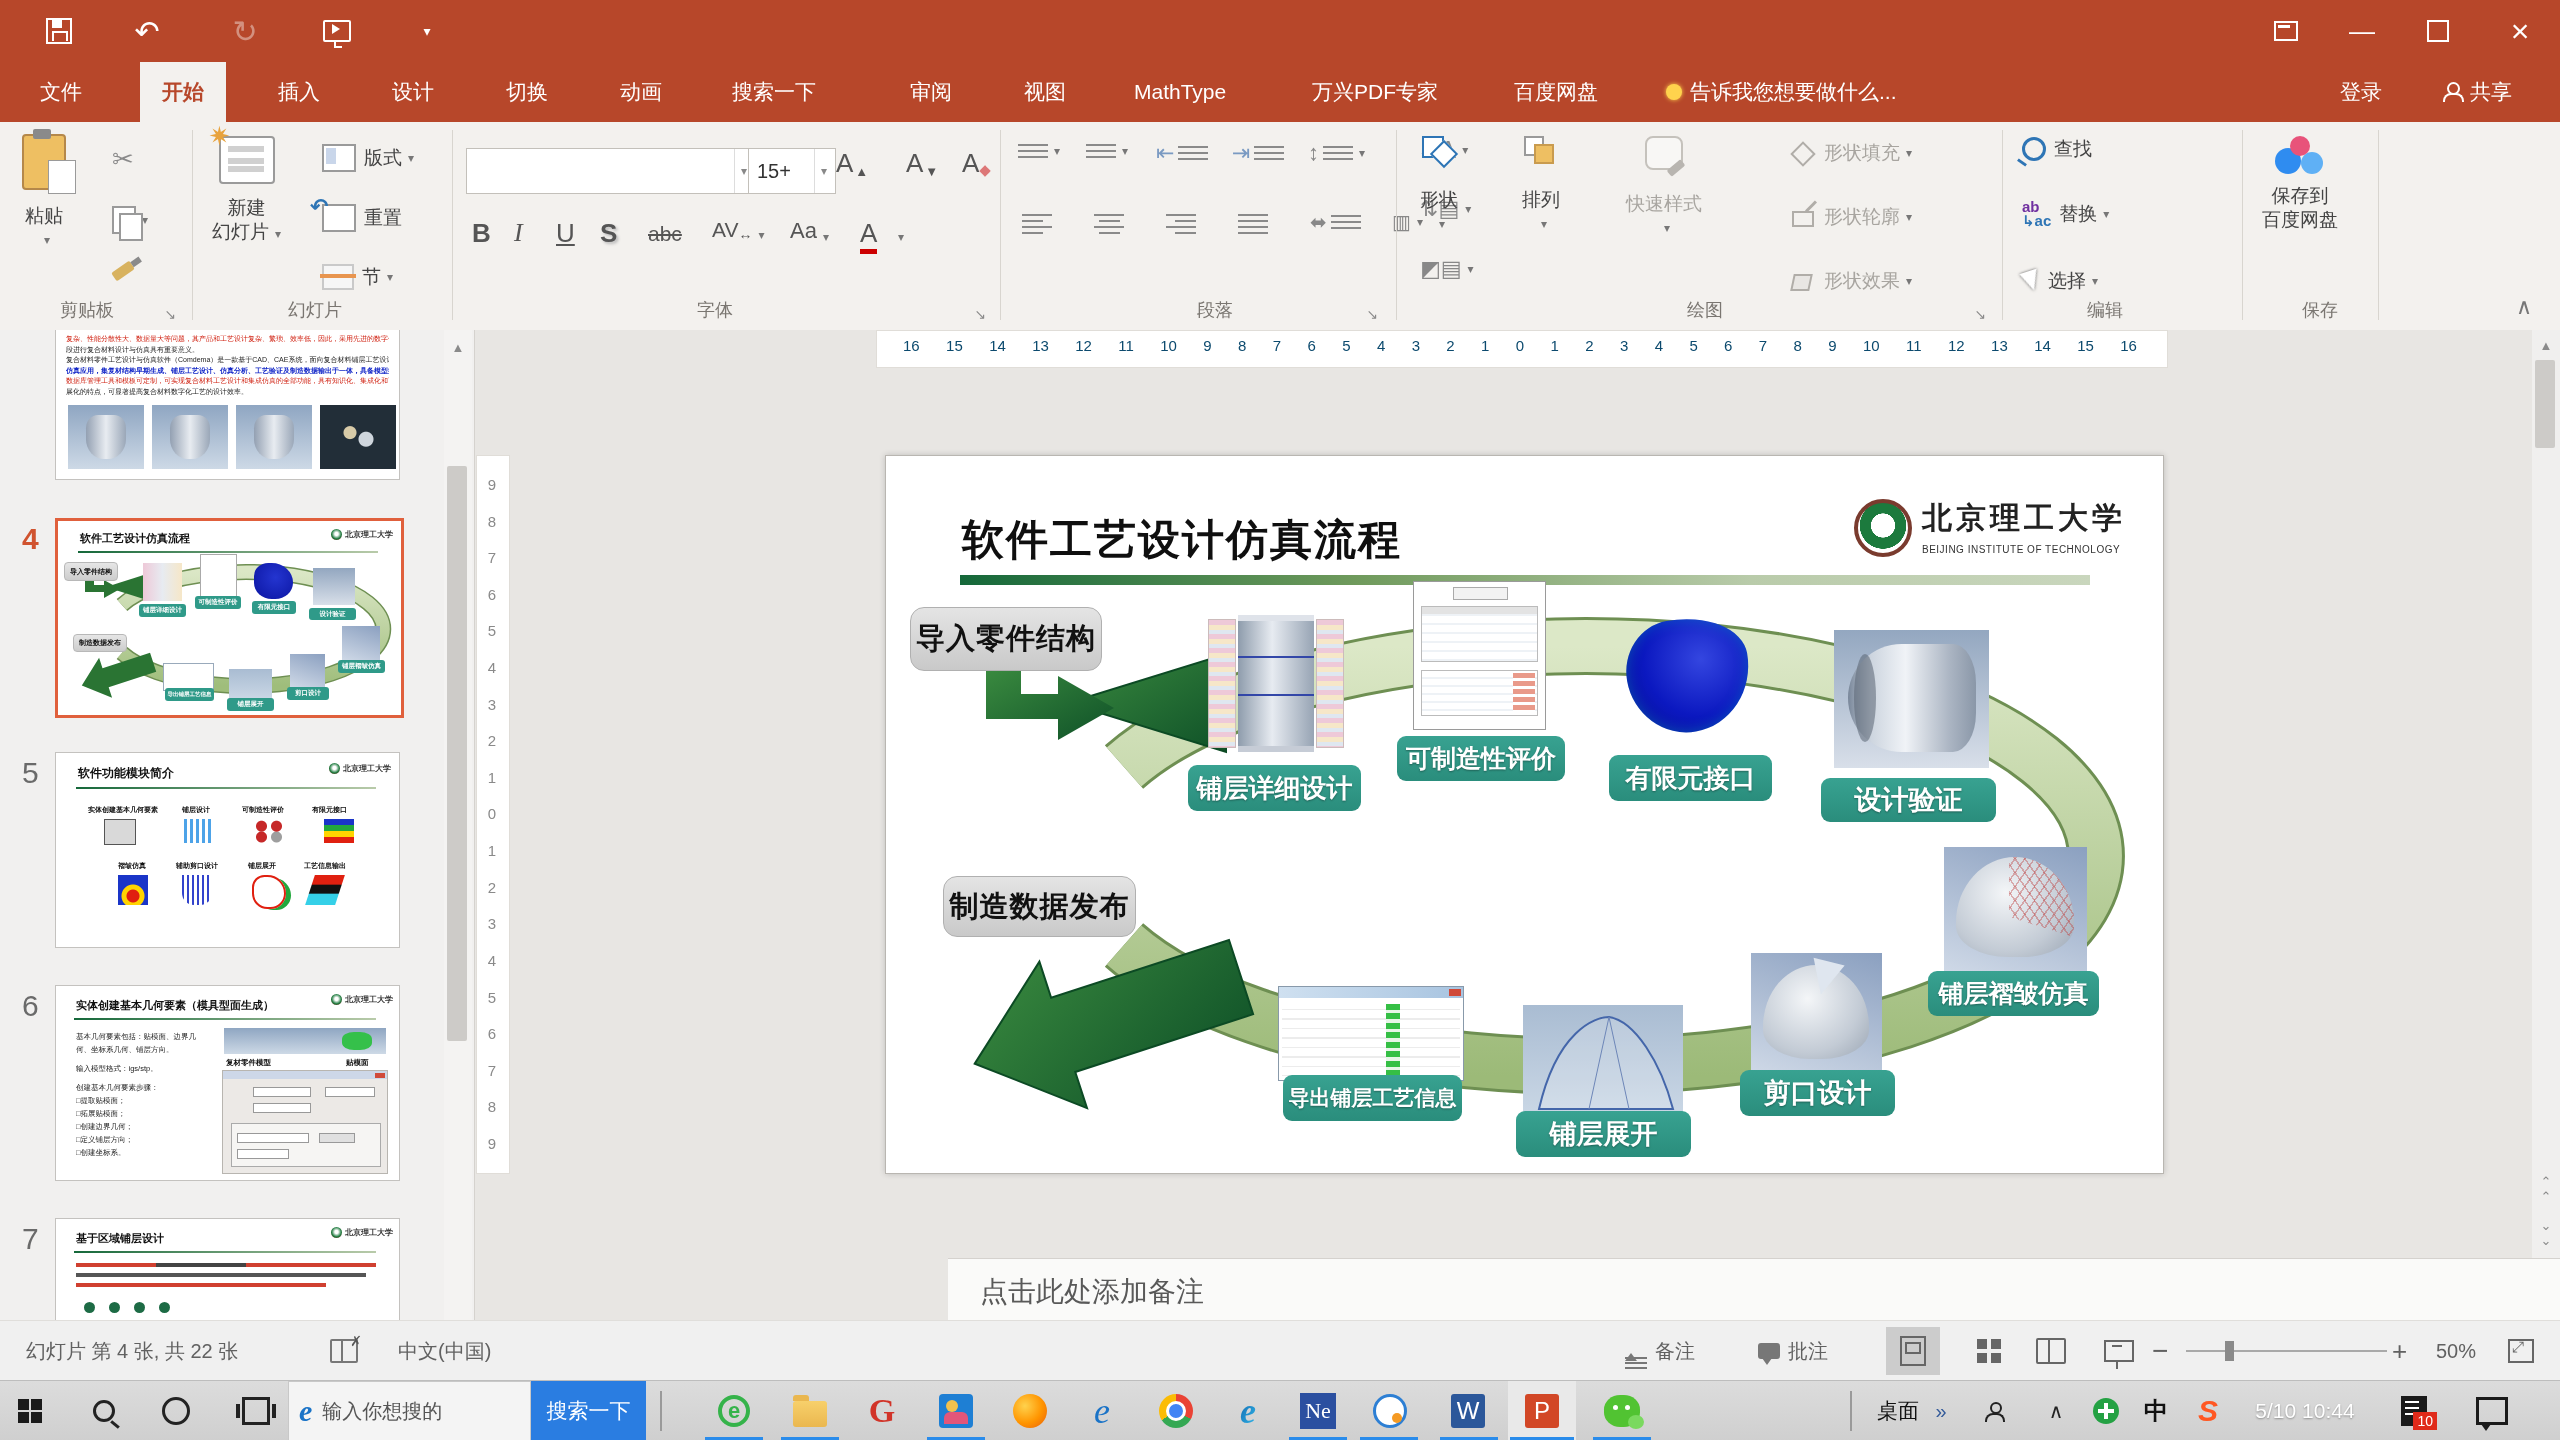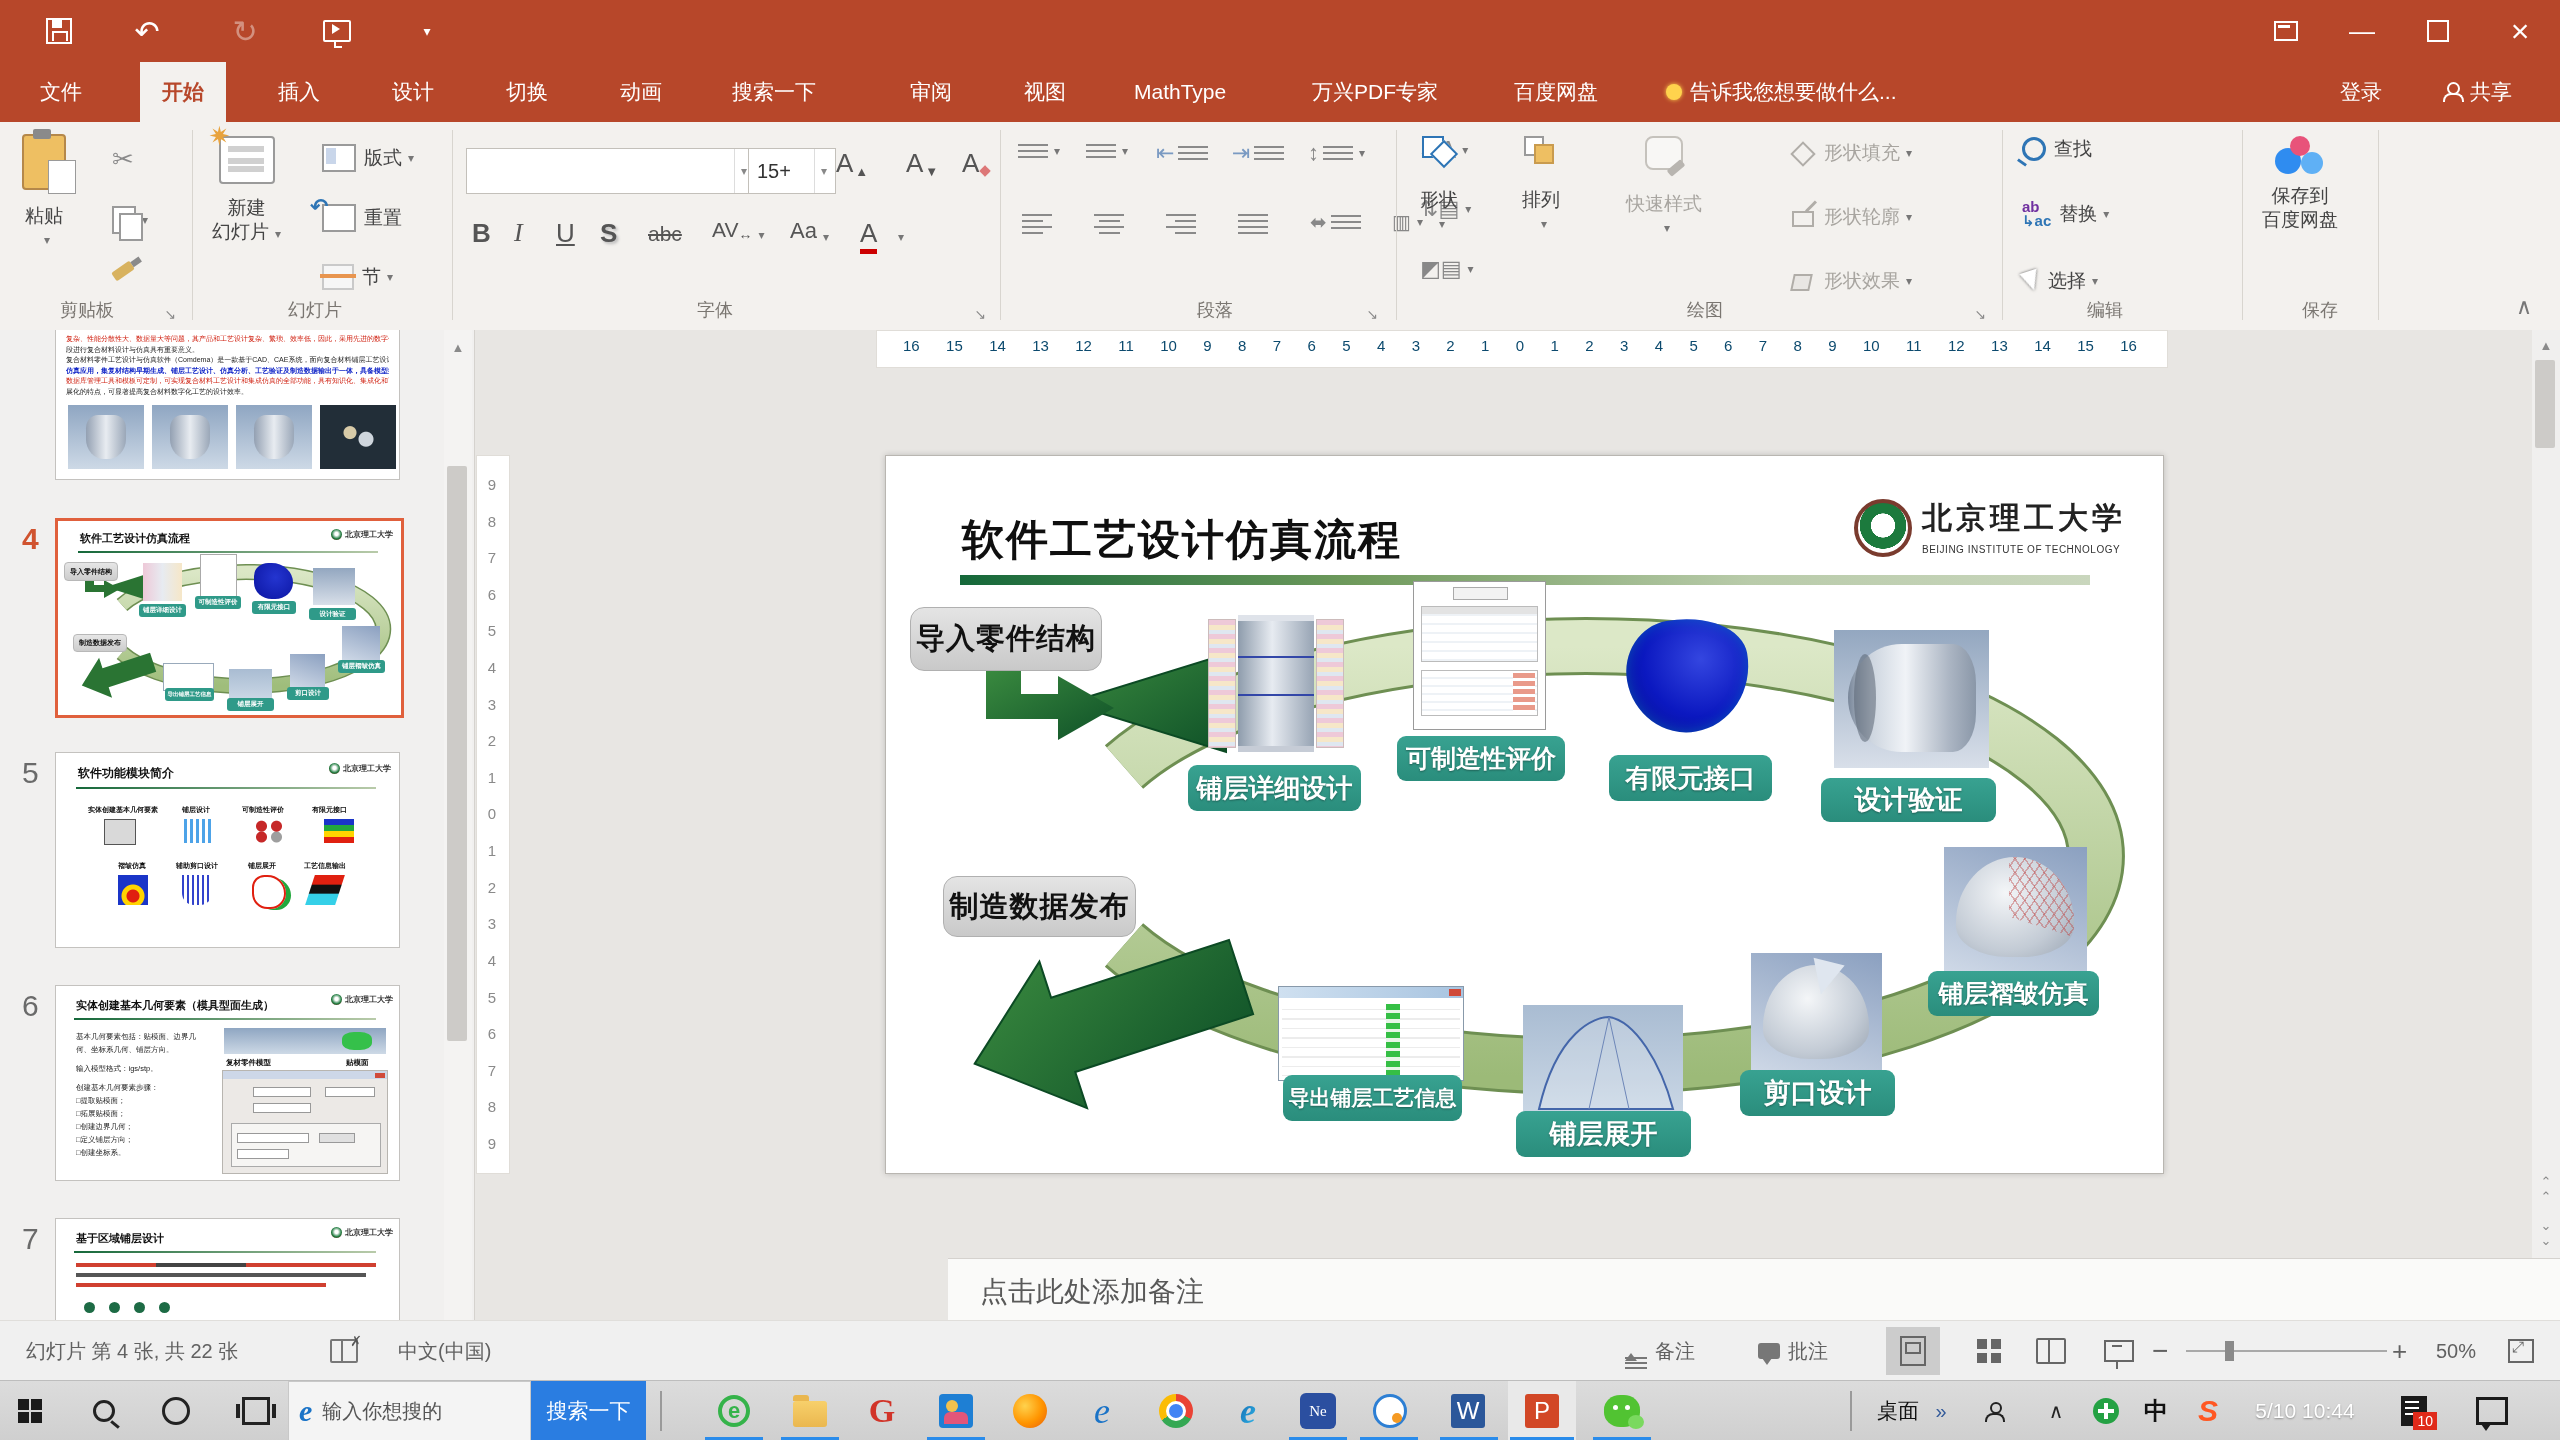--- a/index.html
+++ b/index.html
@@ -208,21 +208,21 @@
   .ic-folder:before{content:"";position:absolute;left:0;top:-6px;width:16px;height:6px;background:#eab74f;border-radius:3px 3px 0 0;}
   .ic-g{color:#d13328;font-size:34px;font-weight:700;font-family:"Liberation Serif","DejaVu Serif",serif;}
   .ic-photos{width:34px;height:34px;background:#1e7fd4;border-radius:4px;position:relative;}
   .ic-photos:before{content:"";position:absolute;left:7px;top:6px;width:12px;height:12px;border-radius:50%;background:#f2c14e;}
   .ic-photos:after{content:"";position:absolute;left:5px;bottom:4px;width:24px;height:12px;background:#e2567a;border-radius:6px 6px 0 0;}
   .ic-ff{width:34px;height:34px;border-radius:50%;background:radial-gradient(circle at 35% 35%,#ffd24d,#ff9500 55%,#e85d0c);}
   .ic-ie{font-family:"Liberation Serif","DejaVu Serif",serif;font-style:italic;color:#1a73c7;font-size:36px;}
   .ic-chrome{width:34px;height:34px;border-radius:50%;background:conic-gradient(#ea4335 0 33%,#34a853 33% 66%,#fbbc05 66% 100%);position:relative;}
   .ic-chrome:after{content:"";position:absolute;left:10px;top:10px;width:14px;height:14px;border-radius:50%;background:#4285f4;border:3px solid #fff;box-sizing:content-box;margin:-3px;}
   .ic-edge{font-family:"Liberation Serif","DejaVu Serif",serif;font-style:italic;font-weight:700;font-size:36px;background:linear-gradient(120deg,#0c59a4,#35c1f1);-webkit-background-clip:text;background-clip:text;color:transparent;}
-  .ic-ne{width:36px;height:36px;border-radius:6px;background:#2b4fa0;color:#fff;font-size:15px;font-family:"Liberation Serif","DejaVu Serif",serif;display:flex;align-items:center;justify-content:center;}
+  .ic-ne{width:36px;height:36px;border-radius:0;background:#2b4fa0;color:#fff;font-size:22px;font-family:"Liberation Serif","DejaVu Serif",serif;display:flex;align-items:center;justify-content:center;}
   .ic-q{width:34px;height:34px;border-radius:50%;background:#fff;border:3px solid #2d7fd4;box-sizing:border-box;position:relative;}
   .ic-q:after{content:"";position:absolute;right:2px;bottom:2px;width:10px;height:10px;border-radius:50%;background:#f59a23;}
   .ic-word{width:34px;height:34px;background:#2b579a;color:#fff;font-size:24px;display:flex;align-items:center;justify-content:center;border-radius:3px;}
   .ic-ppt{width:34px;height:34px;background:#d24726;color:#fff;font-size:24px;display:flex;align-items:center;justify-content:center;border-radius:3px;}
   .ic-wechat{width:36px;height:32px;background:#51c332;border-radius:45%;position:relative;}
   .ic-wechat:before{content:"";position:absolute;left:9px;top:10px;width:5px;height:5px;border-radius:50%;background:#fff;box-shadow:12px 0 0 #fff;}
   .ic-wechat:after{content:"";position:absolute;right:-4px;bottom:-2px;width:16px;height:14px;background:#7ad95f;border-radius:50%;}
   .tray-person{width:18px;height:18px;position:relative;}
   .tray-person:before{content:"";position:absolute;left:5px;top:0;width:8px;height:8px;border-radius:50%;border:2px solid #222;}
   .tray-person:after{content:"";position:absolute;left:0;bottom:-2px;width:16px;height:7px;border:2px solid #222;border-bottom:none;border-radius:8px 8px 0 0;}

